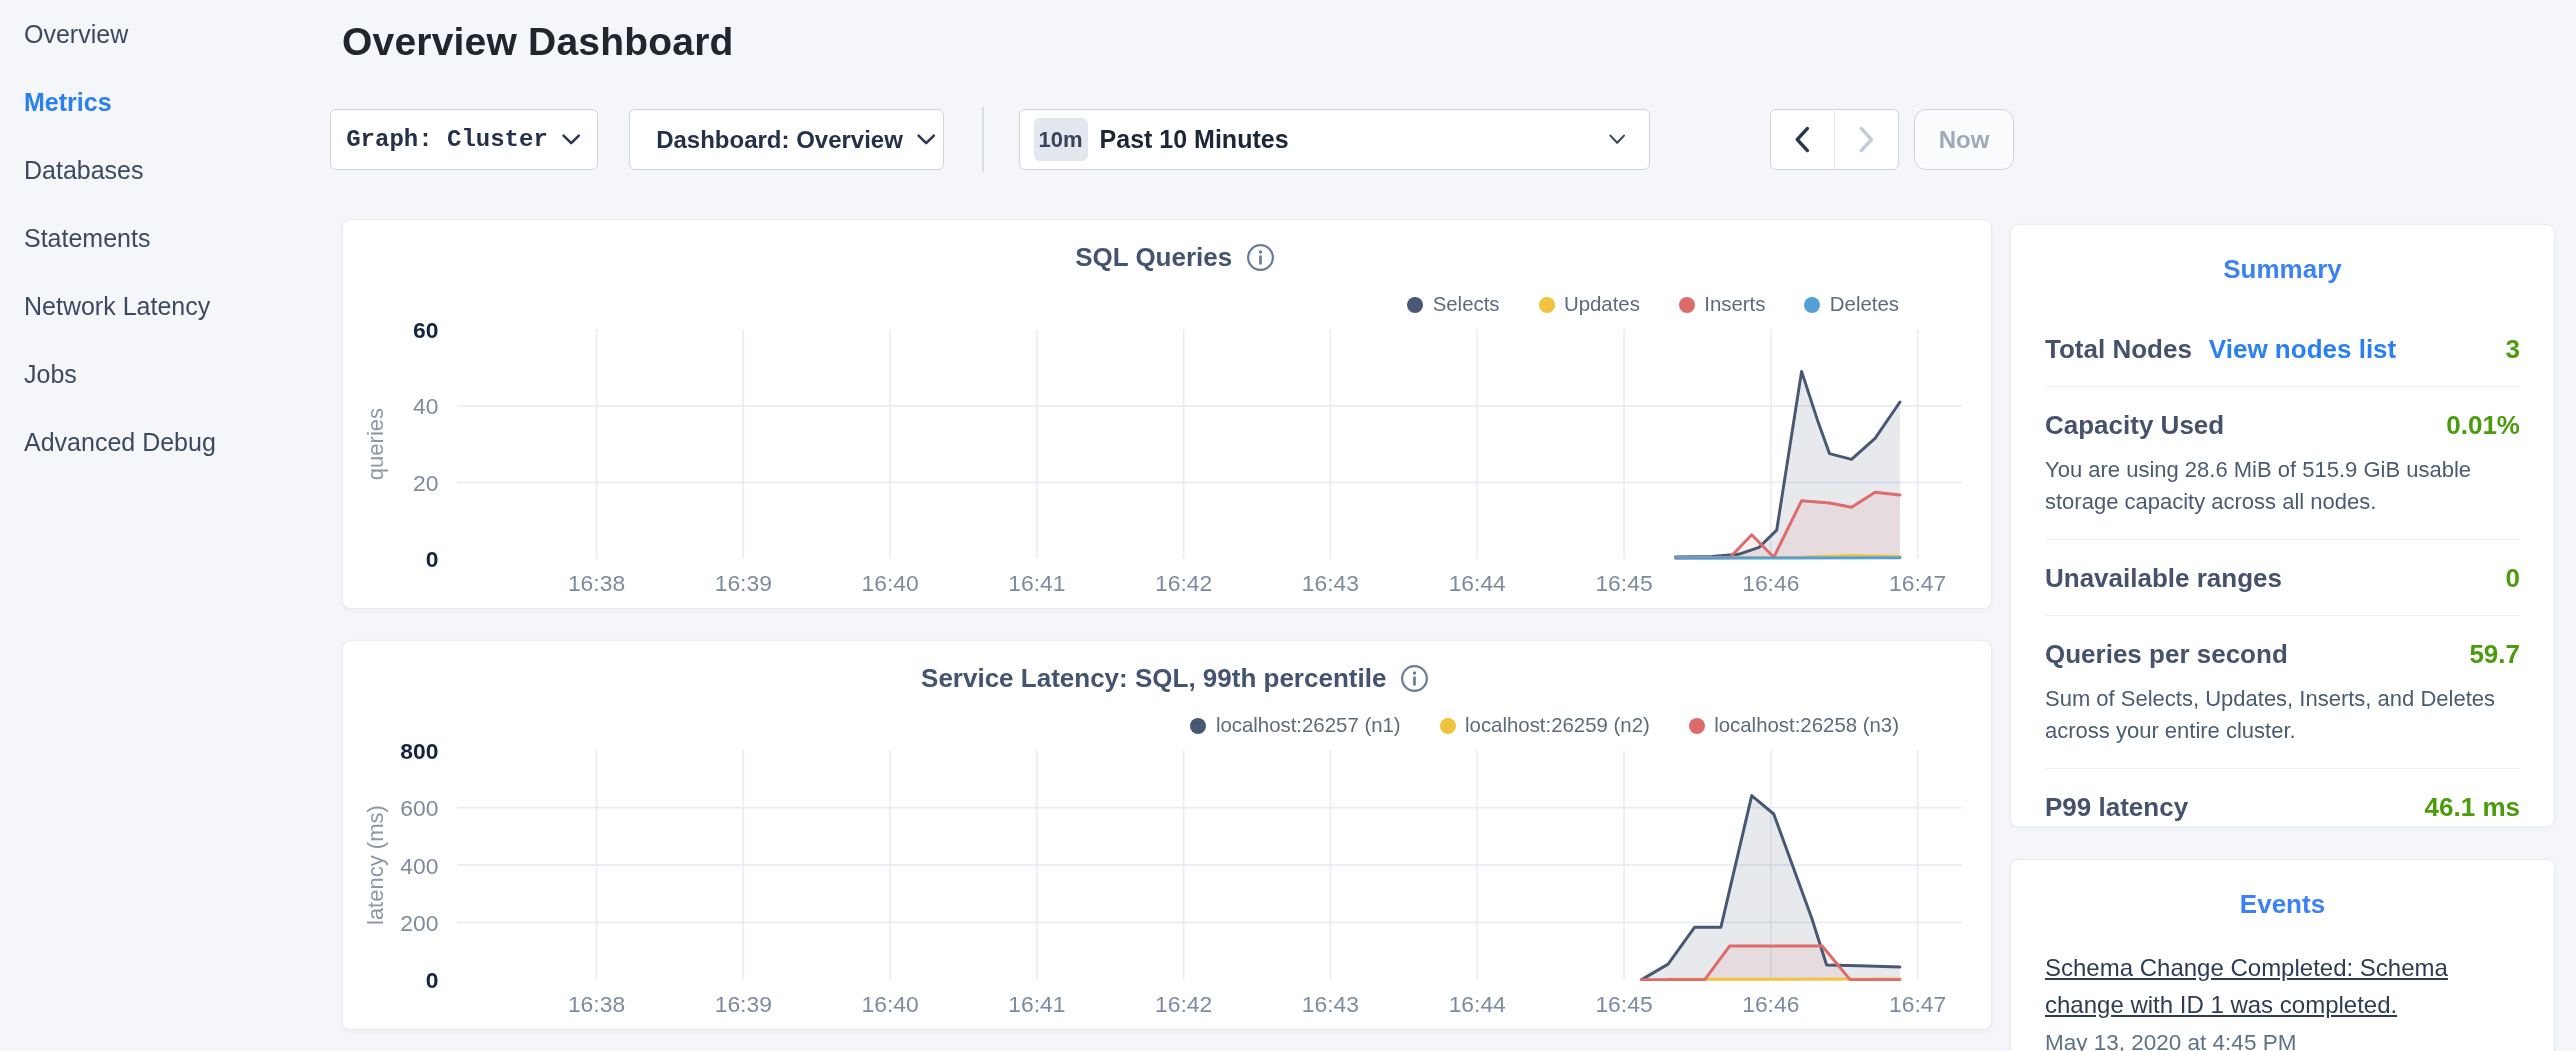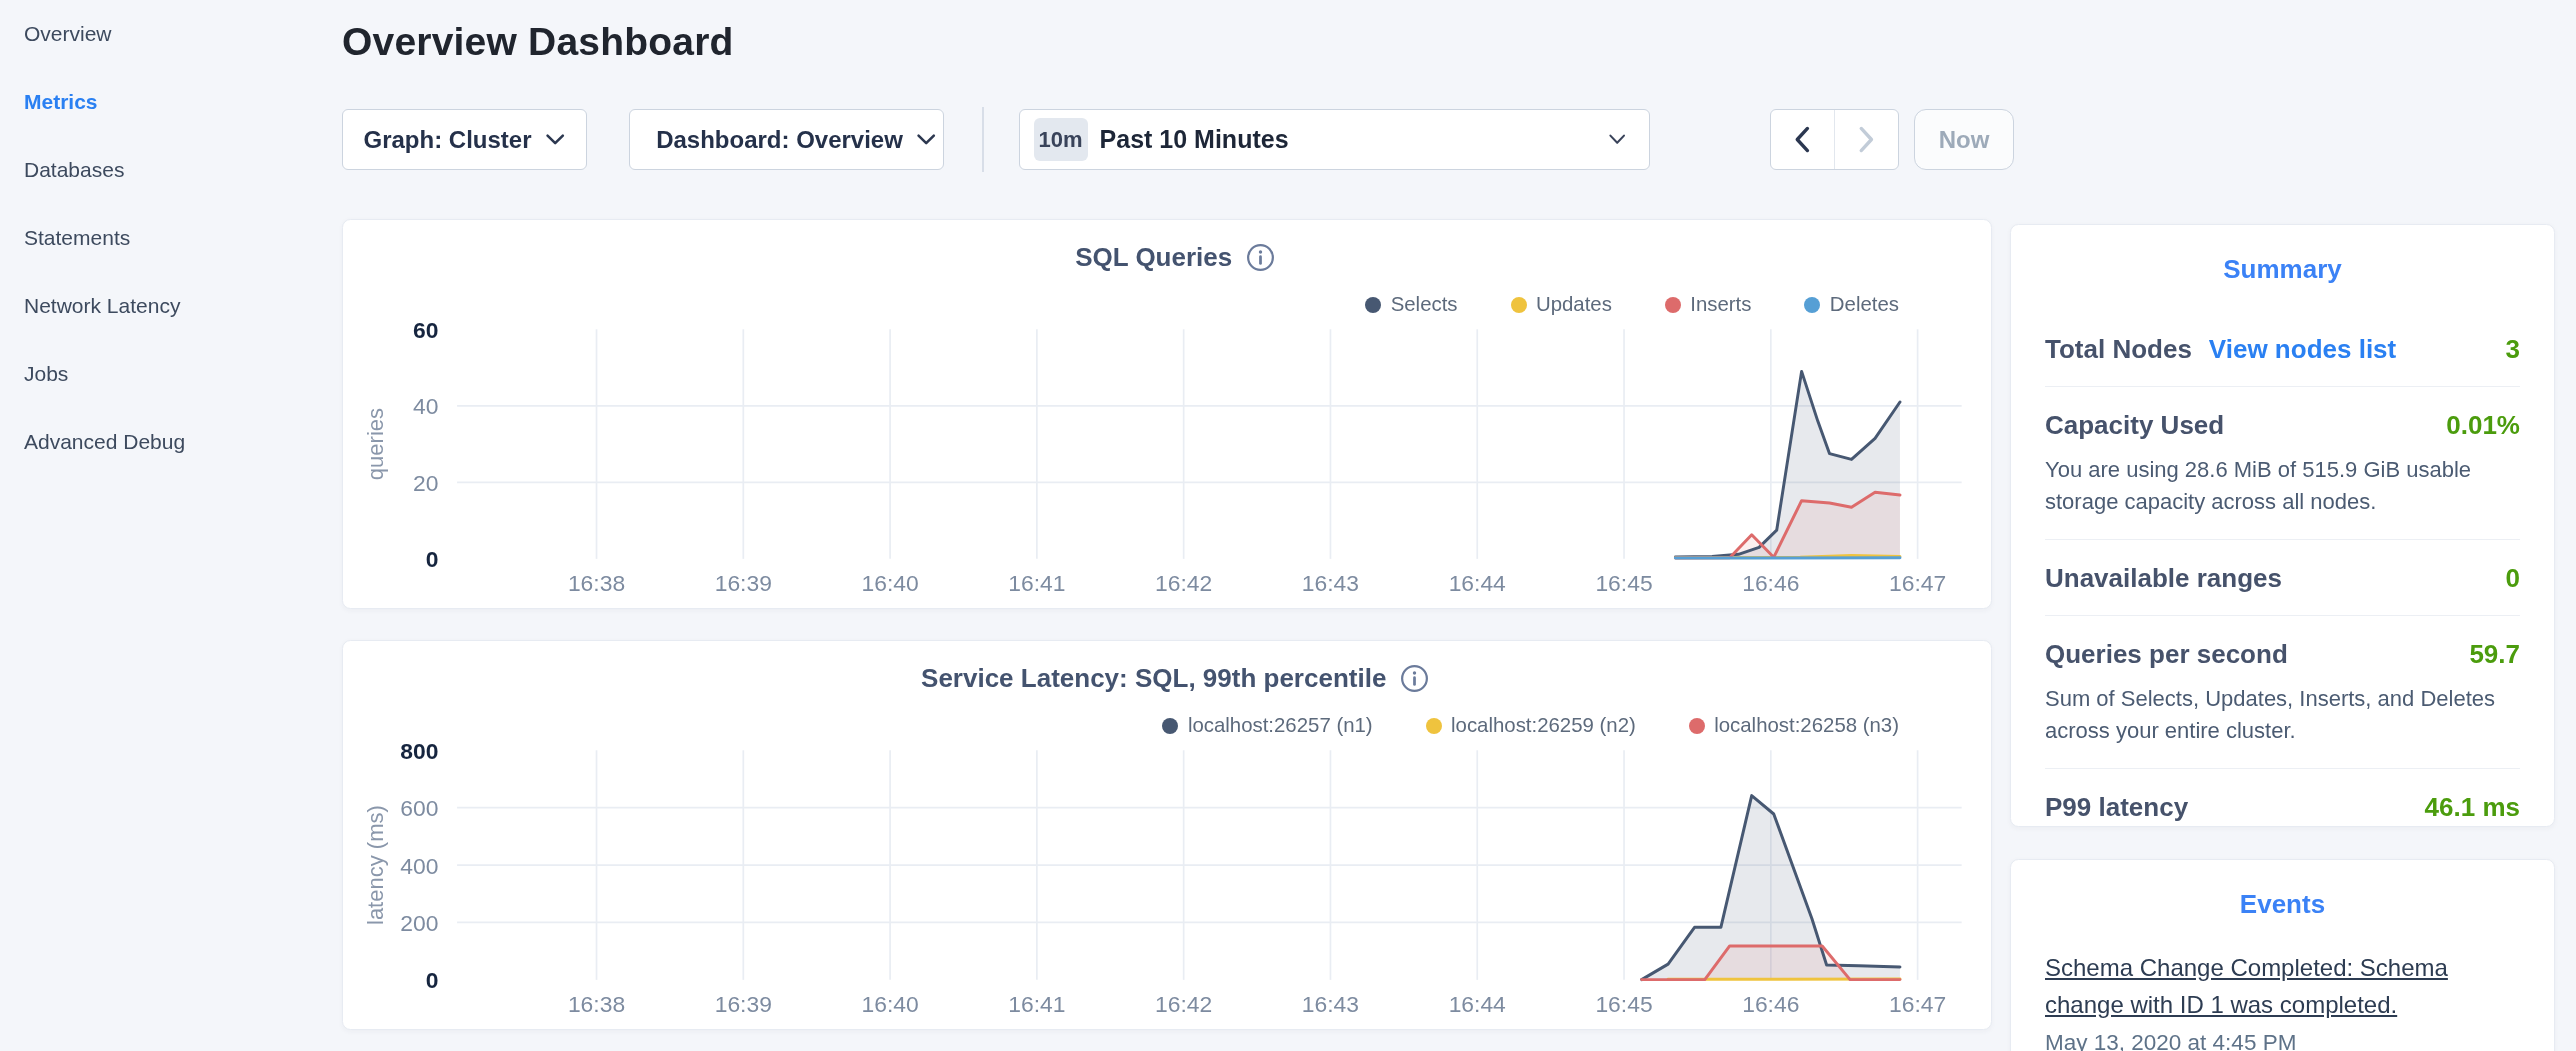--- a/index.html
+++ b/index.html
@@ -5,21 +5,21 @@
   * { margin:0; padding:0; box-sizing:border-box; }
   html,body { background:#f4f6fa; }
   .app {
     position:relative; width:2576px; height:1051px; overflow:hidden;
     background:#f4f6fa; font-family:"Liberation Sans", sans-serif;
   }
   
   .sidebar { position:absolute; left:0; top:0; width:323px; padding-top:0; }
   .side-item {
     height:68px; display:flex; align-items:center; padding-left:24px;
-    font-size:21px; font-weight:500; color:#3d4a5e; cursor:pointer;
+    font-size:25px; font-weight:500; color:#3d4a5e; cursor:pointer;
   }
   .side-item.active { color:#2a80f2; font-weight:700; }
   
   .page-title { position:absolute; left:342px; top:20.4px; font-size:39px; font-weight:600; color:#20252e; letter-spacing:0.2px; }
   .ctrl-btn {
     position:absolute; top:109px; height:61px; background:#fff;
     border:1.7px solid #ccd4df; border-radius:6px; display:flex; align-items:center;
     justify-content:center; gap:13.6px; font-size:24px; font-weight:700; color:#25314a; cursor:pointer;
   }
   .chev { width:20.4px; height:12.8px; }
@@ -55,21 +55,21 @@
   }
   .chart-card { left:342px; width:1650px; height:390px; }
   #chart1 { top:219px; }
   #chart2 { top:640px; }
   .chart-title-row {
     position:absolute; top:22px; left:16px; right:0; display:flex;
     justify-content:center; align-items:center; gap:13.6px; z-index:2;
   }
   .chart-title { font-size:26px; font-weight:700; color:#44536f; }
   .legend {
-    position:absolute; top:73px; right:92px; display:flex; gap:53px;
+    position:absolute; top:73px; right:92px; display:flex; gap:39px;
     align-items:flex-start; z-index:2;
   }
   .legend-item { display:flex; align-items:center; gap:9.4px; cursor:pointer; }
   .legend-dot { width:16px; height:16px; border-radius:50%; }
   .legend-label { font-size:20.4px; color:#5d6a7c; }
   svg.plot { position:absolute; inset:0; width:100%; height:100%; }
   .xtick { font-size:27px; fill:#7d8ba0; }
   .ytick { font-size:27px; fill:#7d8ba0; }
   .ytick.edge { font-weight:700; fill:#16253f; }
   .ylab { font-size:26px; fill:#8a97ab; }
@@ -98,21 +98,21 @@
       <div class="side-item active">Metrics</div>
       <div class="side-item">Databases</div>
       <div class="side-item">Statements</div>
       <div class="side-item">Network Latency</div>
       <div class="side-item">Jobs</div>
       <div class="side-item">Advanced Debug</div>
     </nav>
 
   <h1 class="page-title">Overview Dashboard</h1>
 
-  <div class="ctrl-btn" style="left:342px;width:245px;">
+  <div class="ctrl-btn" style="left:330px;width:268px;font-family:Liberation Mono, monospace;">
     <span>Graph: Cluster</span>
     <svg class="chev" viewBox="0 0 24 15">
       <polyline points="3,3 12,12 21,3" fill="none" stroke="#2c3850" stroke-width="3" stroke-linecap="round" stroke-linejoin="round"></polyline>
     </svg>
   </div>
 
   <div class="ctrl-btn" style="left:629px;width:315px;padding-left:20px;">
     <span>Dashboard: Overview</span>
     <svg class="chev" viewBox="0 0 24 15">
       <polyline points="3,3 12,12 21,3" fill="none" stroke="#2c3850" stroke-width="3" stroke-linecap="round" stroke-linejoin="round"></polyline>

